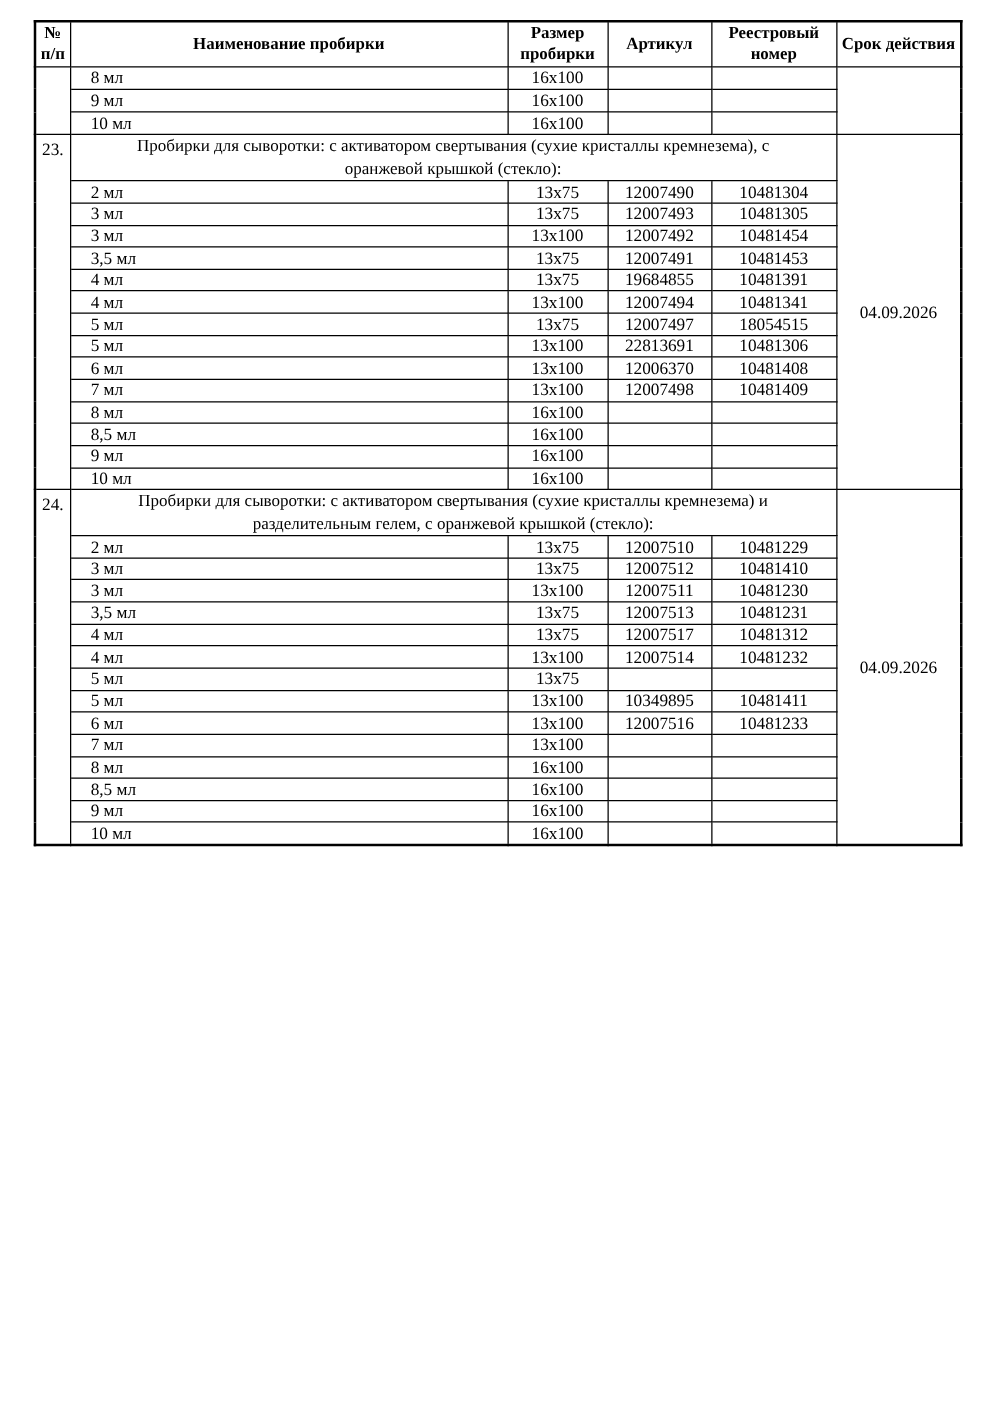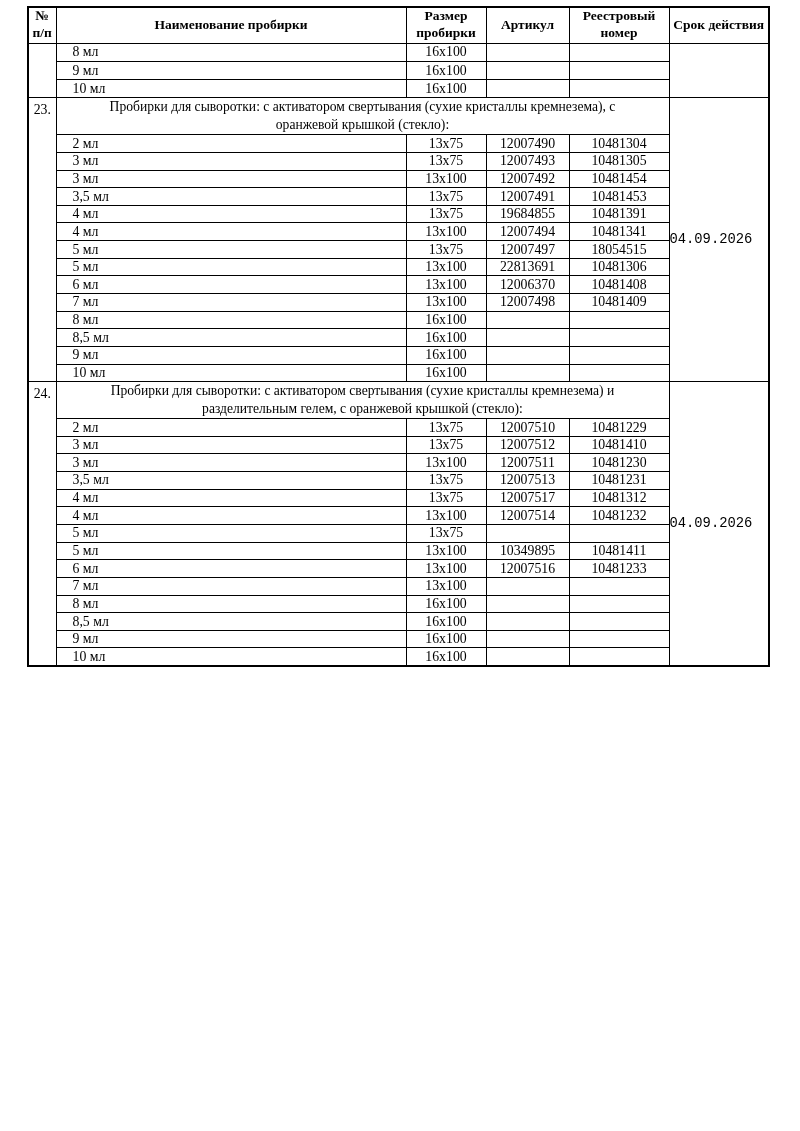--- a/index.html
+++ b/index.html
@@ -8,21 +8,21 @@
     width: 800px;
     height: 1131px;
     background: #ffffff;
     overflow: hidden;
     font-family: "Liberation Serif", serif;
     color: #000;
   }
   table.doc {
     position: absolute;
     left: 27px;
-    top: 6px;
+    top: 16px;
     width: 741px;
     border-collapse: collapse;
     table-layout: fixed;
     border: 2px solid #000;
   }
   .doc th, .doc td {
     border: 1px solid #000;
     padding: 0;
     overflow: hidden;
     color: #000;
@@ -46,23 +46,23 @@
   }
   td.name-cell { text-align: left; padding-left: 16px; }
   td.size-cell, td.article-cell, td.registry-cell { text-align: center; }
   td.num-cell {
     text-align: center;
     vertical-align: top;
     padding-top: 5px;
     font-size: 13.8px;
   }
   td.validity-cell {
+    text-align: center;
     vertical-align: middle;
     font-size: 13.8px;
-    font-family: Liberation Mono, monospace;
   }
   td.title-cell {
     font-weight: normal;
     text-align: center;
     font-size: 13.6px;
     line-height: 1.32;
     white-space: pre-line;
     padding: 0 2px;
   }
 </style>

